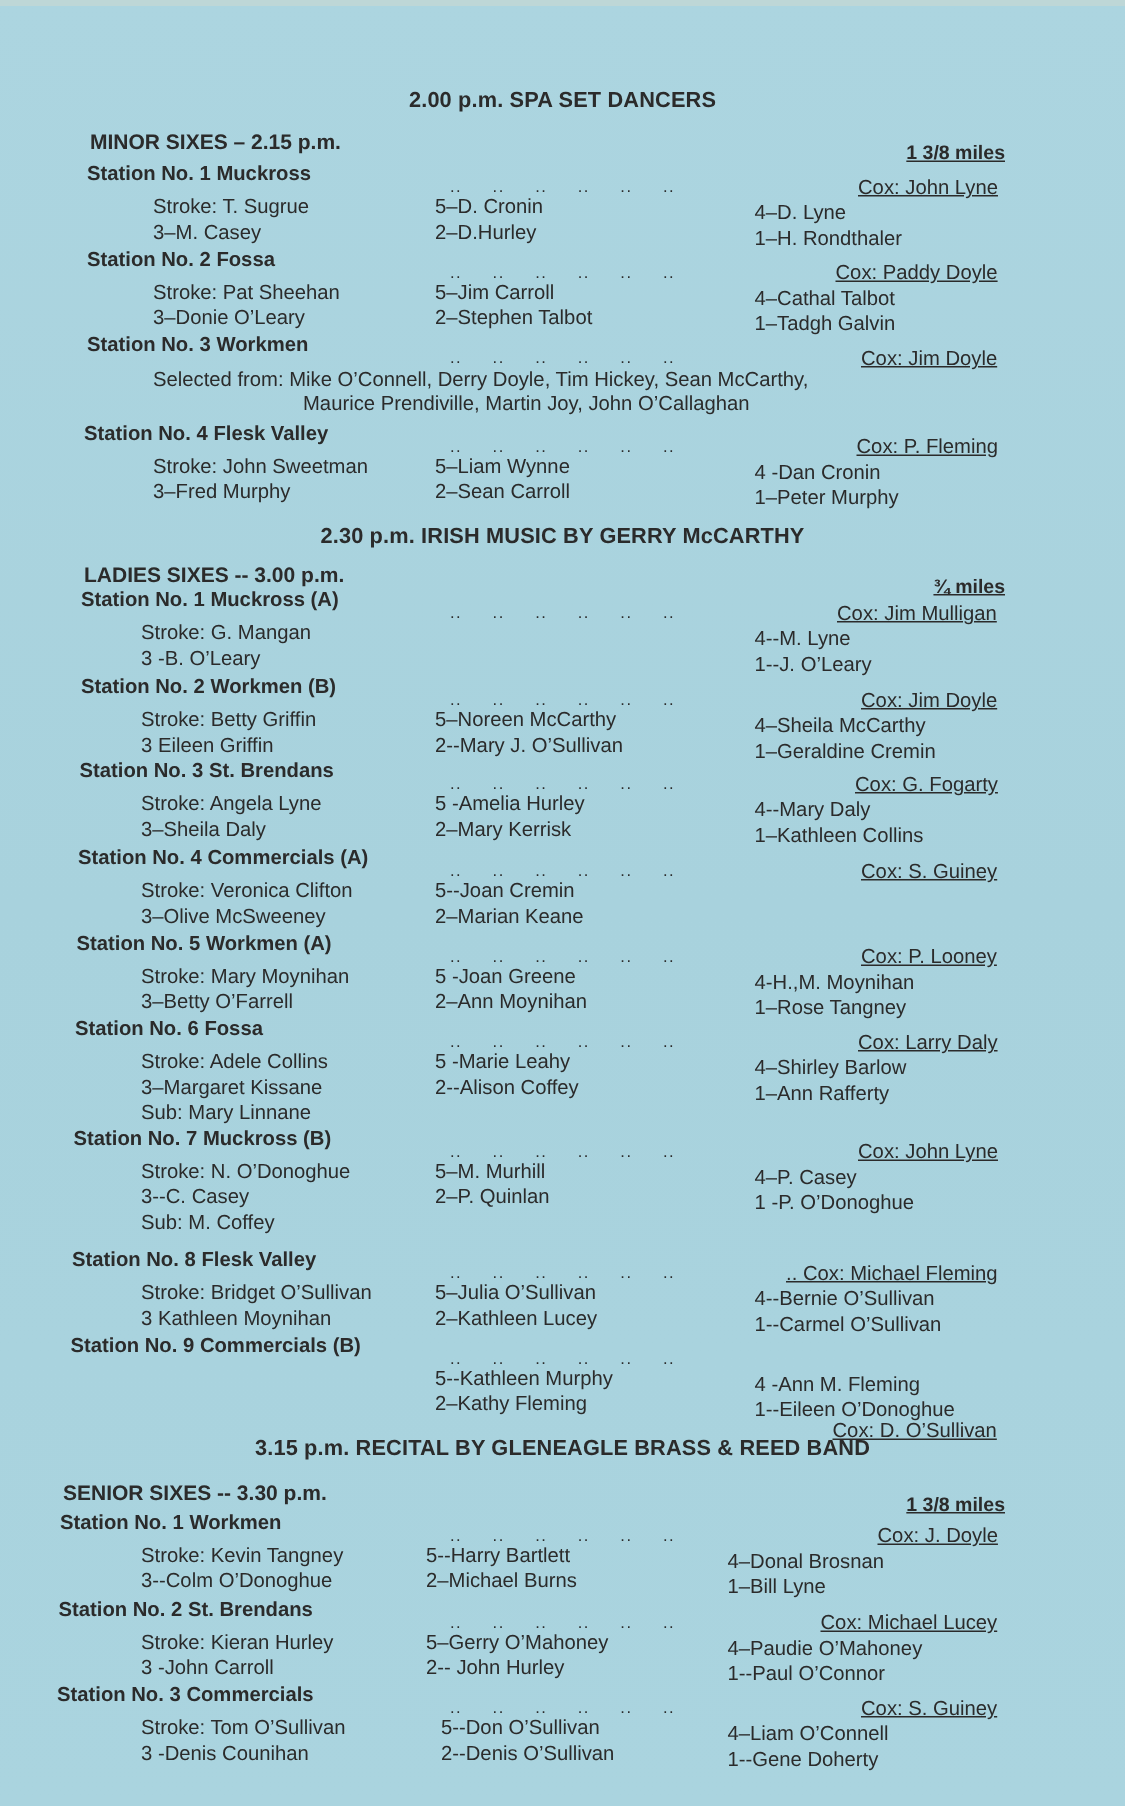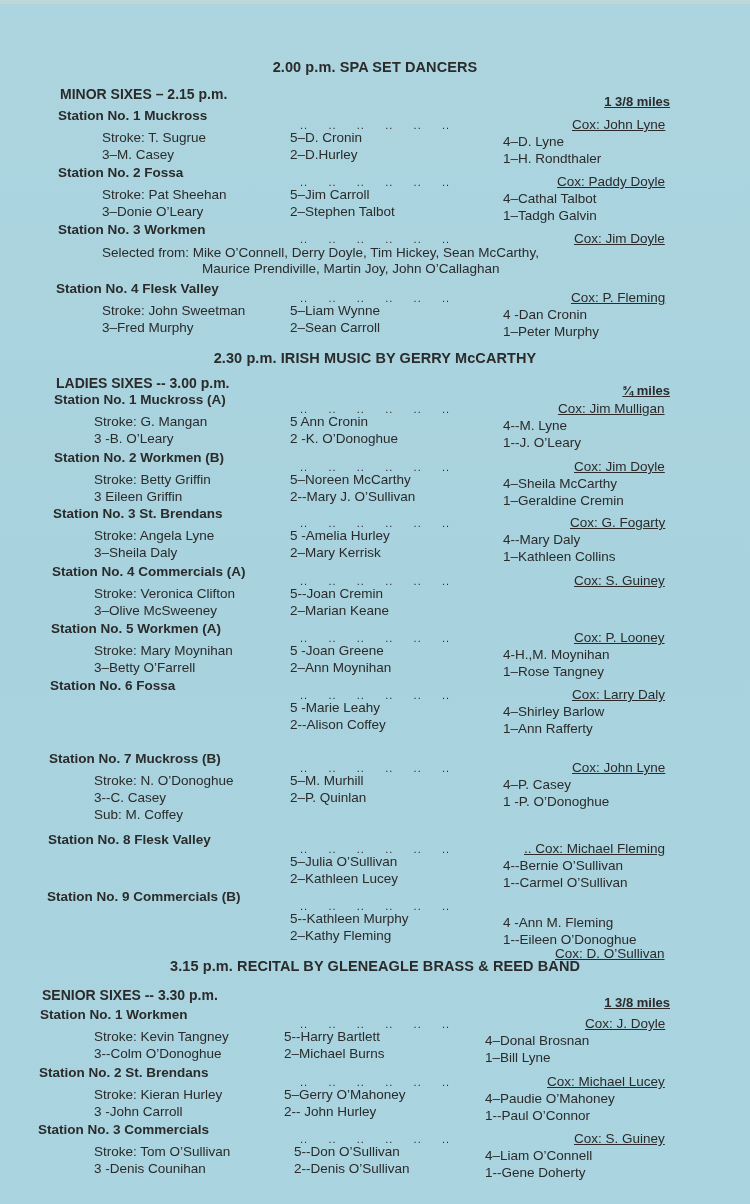--- a/index.html
+++ b/index.html
@@ -111,24 +111,20 @@
       <div class="distance" style="top:383px">¾ miles</div>
       <div class="station" style="top:391px;left:54px;width:646px">
         <div class="st-title">Station No. 1  Muckross (A)</div>
         <div class="dots" style="top:12px;left:246px">..     ..     ..     ..     ..     ..</div>
         <div class="cox" style="top: 9px; right: auto; left: 504px;">Cox: Jim Mulligan</div>
         <div class="col" style="top:22px;left:40px">
           <div>Stroke: G. Mangan</div>
           <div>3 -B. O’Leary</div>
 
         </div>
-        <div class="col" style="top:22px;left:236px">
-          <div>5  Ann Cronin</div>
-          <div>2  -K. O’Donoghue</div>
-        </div>
         <div class="col" style="top:26px;left:449px">
           <div>4--M. Lyne</div>
           <div>1--J. O’Leary</div>
         </div>
       </div>
       <div class="station" style="top:449px;left:54px;width:646px">
         <div class="st-title">Station No. 2  Workmen (B)</div>
         <div class="dots" style="top:12px;left:246px">..     ..     ..     ..     ..     ..</div>
         <div class="cox" style="top: 9px; right: auto; left: 520px;">Cox: Jim Doyle</div>
         <div class="col" style="top:22px;left:40px">
@@ -192,20 +188,25 @@
         </div>
         <div class="col" style="top:26px;left:452px">
           <div>4-H.,M. Moynihan</div>
           <div>1–Rose Tangney</div>
         </div>
       </div>
       <div class="station" style="top:677px;left:50px;width:650px">
         <div class="st-title">Station No. 6  Fossa</div>
         <div class="dots" style="top:12px;left:250px">..     ..     ..     ..     ..     ..</div>
         <div class="cox" style="top: 9px; right: auto; left: 522px;">Cox: Larry Daly</div>
+        <div class="col" style="top:22px;left:44px">
+          <div>Stroke: Adele Collins</div>
+          <div>3–Margaret Kissane</div>
+          <div>Sub: Mary Linnane</div>
+        </div>
         <div class="col" style="top:22px;left:240px">
           <div>5 -Marie Leahy</div>
           <div>2--Alison Coffey</div>
         </div>
         <div class="col" style="top:26px;left:453px">
           <div>4–Shirley Barlow</div>
           <div>1–Ann Rafferty</div>
         </div>
       </div>
       <div class="station" style="top:750px;left:49px;width:651px">
@@ -223,20 +224,25 @@
         </div>
         <div class="col" style="top:26px;left:454px">
           <div>4–P. Casey</div>
           <div>1 -P. O’Donoghue</div>
         </div>
       </div>
       <div class="station" style="top:831px;left:48px;width:652px">
         <div class="st-title">Station No. 8  Flesk Valley</div>
         <div class="dots" style="top:12px;left:252px">..     ..     ..     ..     ..     ..</div>
         <div class="cox" style="top: 9px; right: auto; left: 476px;">.. Cox: Michael Fleming</div>
+        <div class="col" style="top:22px;left:46px">
+          <div>Stroke: Bridget O’Sullivan</div>
+          <div>3  Kathleen Moynihan</div>
+
+        </div>
         <div class="col" style="top:22px;left:242px">
           <div>5–Julia O’Sullivan</div>
           <div>2–Kathleen Lucey</div>
         </div>
         <div class="col" style="top:26px;left:455px">
           <div>4--Bernie O’Sullivan</div>
           <div>1--Carmel O’Sullivan</div>
         </div>
       </div>
       <div class="station" style="top:888px;left:47px;width:653px">

